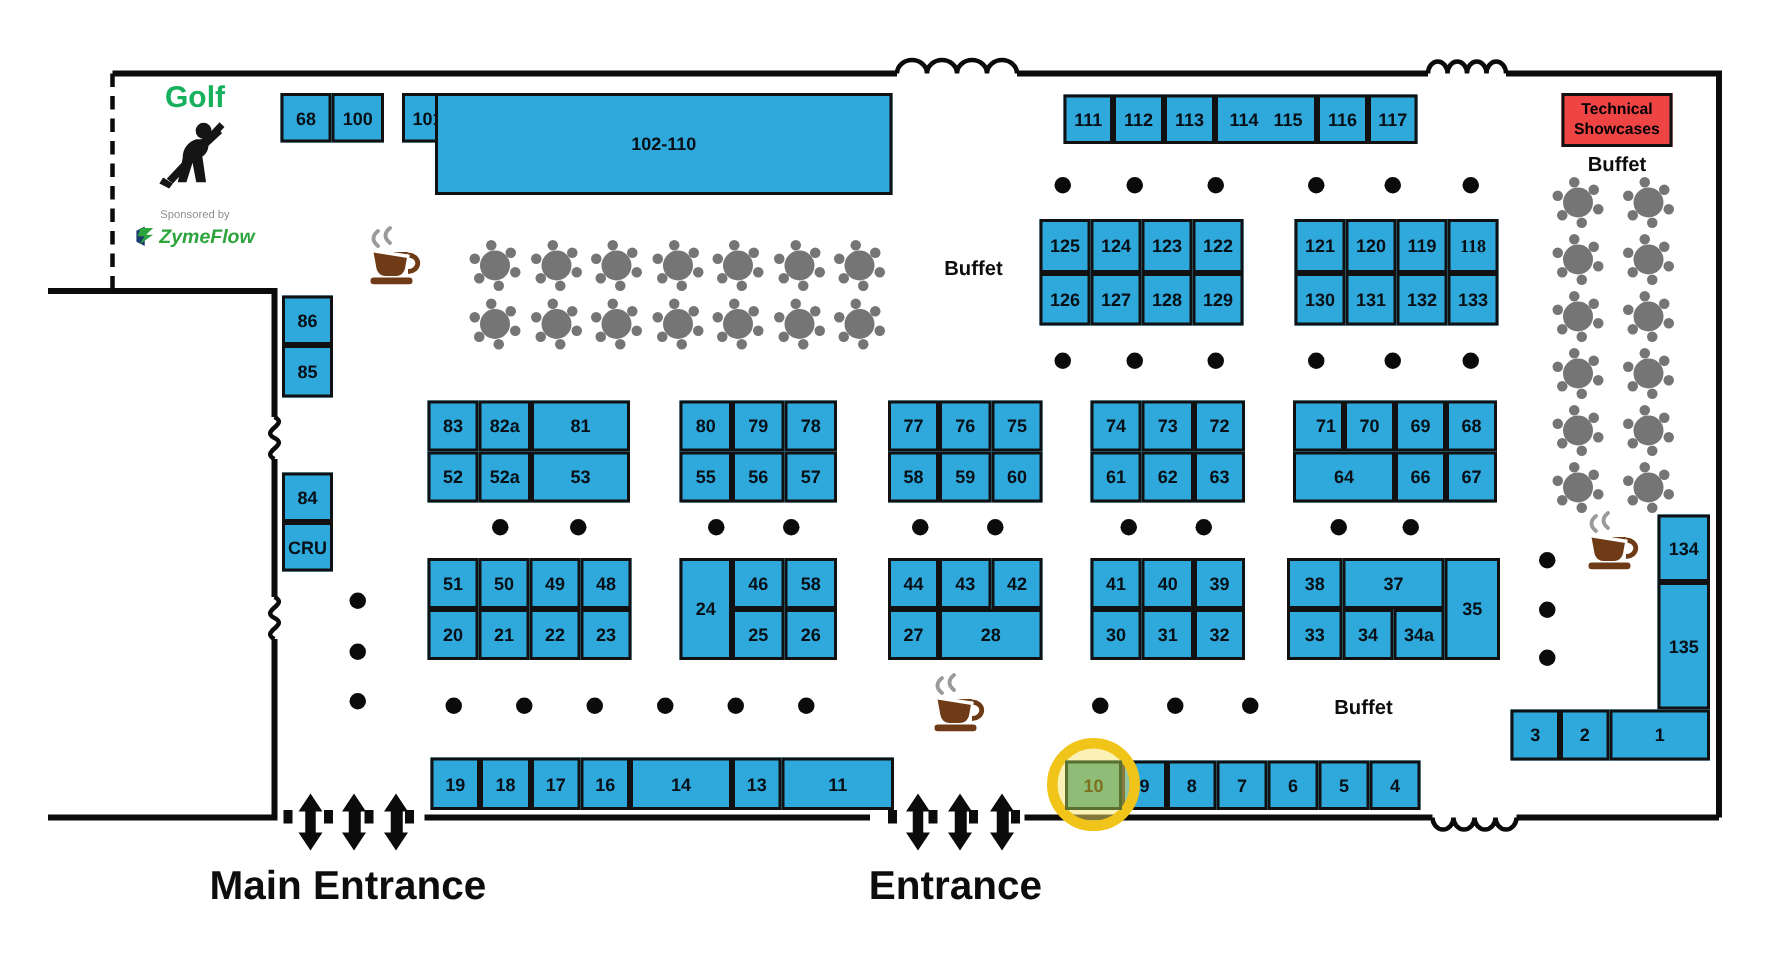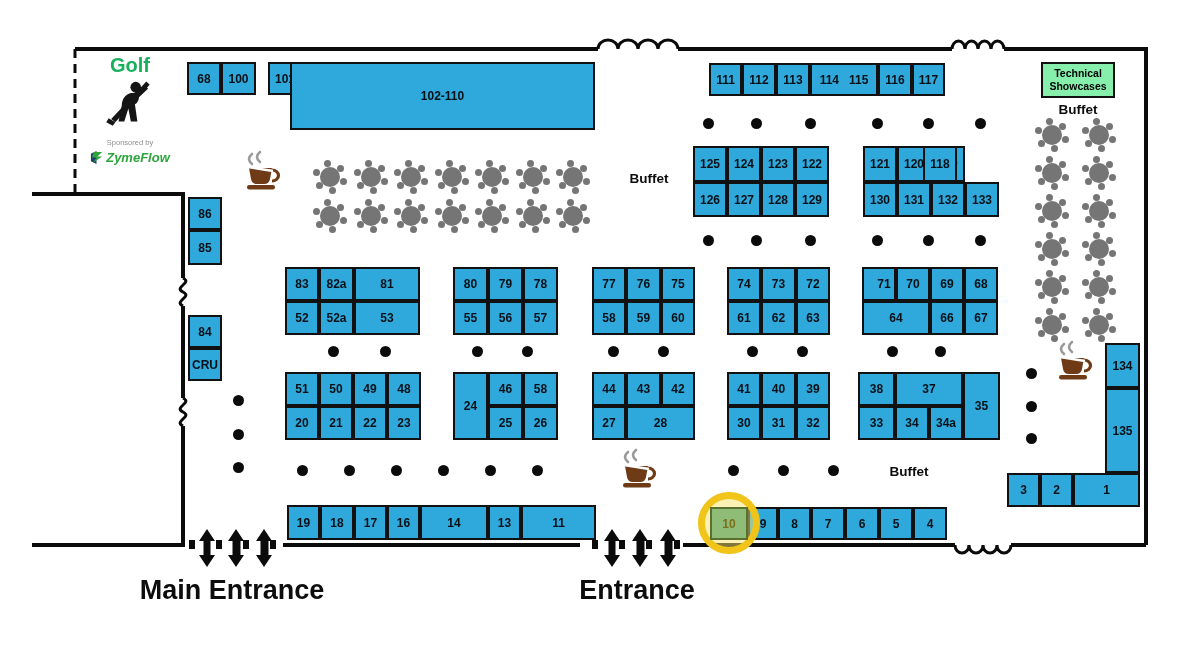--- a/index.html
+++ b/index.html
@@ -15,21 +15,21 @@
   .rtable{position:absolute;width:20px;height:20px;border-radius:50%;background:var(--table-gray,#757575);z-index:1;}
   .rtable i{position:absolute;width:7px;height:7px;border-radius:50%;background:var(--table-gray,#757575);}
   .pillar{position:absolute;width:11px;height:11px;border-radius:50%;background:#0b0b0b;z-index:1;}
   .cup{position:absolute;width:38px;height:42px;z-index:1;}
   .lbl{position:absolute;font-weight:700;color:#0d0d0d;z-index:5;text-align:center;line-height:1.1;}
   .buffet-center{left:607px;top:172px;width:84px;font-size:13.5px;}
   .buffet-right{left:1036px;top:103px;width:84px;font-size:13.5px;}
   .buffet-bottom{left:867px;top:465px;width:84px;font-size:13.5px;}
   .main-entrance{left:103px;top:576px;width:258px;font-size:27px;}
   .entrance{left:539px;top:576px;width:196px;font-size:27px;}
-  .tech-box{position:absolute;left:1041px;top:62px;width:74px;height:36px;background:#86efac;border:2px solid #111;
+  .tech-box{position:absolute;left:1041px;top:62px;width:74px;height:36px;background:#ef4444;border:2px solid #111;
             box-sizing:border-box;display:flex;flex-direction:column;align-items:center;justify-content:center;
             font-size:10.5px;font-weight:700;line-height:1.2;z-index:2;text-align:center;}
   .golf{position:absolute;left:78px;top:54px;width:104px;height:138px;display:flex;flex-direction:column;align-items:center;z-index:2;}
   .golf-title{font-size:20px;font-weight:700;color:var(--golf-green,#17b05c);}
   .golfer{margin-top:2px;}
   .sponsored{font-size:7.5px;color:#8f8f8f;margin-top:5px;}
   .sponsor-row{display:flex;align-items:center;gap:3px;margin-top:3px;}
   .zf-name{font-size:13px;font-weight:700;font-style:italic;color:var(--sponsor-green,#2ea43d);}
 </style>
 </head>
@@ -125,21 +125,21 @@
     <div class="booth" style="left: 727px; top: 146px; width: 34px; height: 36px;">124</div>
     <div class="booth" style="left: 761px; top: 146px; width: 34px; height: 36px;">123</div>
     <div class="booth" style="left: 795px; top: 146px; width: 34px; height: 36px;">122</div>
     <div class="booth" style="left: 693px; top: 182px; width: 34px; height: 35px;">126</div>
     <div class="booth" style="left: 727px; top: 182px; width: 34px; height: 35px;">127</div>
     <div class="booth" style="left: 761px; top: 182px; width: 34px; height: 35px;">128</div>
     <div class="booth" style="left: 795px; top: 182px; width: 34px; height: 35px;">129</div>
     <div class="booth" style="left: 863px; top: 146px; width: 34px; height: 36px;">121</div>
     <div class="booth" style="left: 897px; top: 146px; width: 34px; height: 36px;">120</div>
     <div class="booth" style="left: 931px; top: 146px; width: 34px; height: 36px;">119</div>
-    <div class="booth" style="left: 923px; top: 146px; width: 34px; height: 36px;">118</div>
+    <div class="booth" style="left: 965px; top: 146px; width: 34px; height: 36px; font-family: Liberation Serif, serif;">118</div>
     <div class="booth" style="left: 863px; top: 182px; width: 34px; height: 35px;">130</div>
     <div class="booth" style="left: 897px; top: 182px; width: 34px; height: 35px;">131</div>
     <div class="booth" style="left: 931px; top: 182px; width: 34px; height: 35px;">132</div>
     <div class="booth" style="left: 965px; top: 182px; width: 34px; height: 35px;">133</div>
     <div class="booth" style="left: 285px; top: 267px; width: 34px; height: 34px;">83</div>
     <div class="booth" style="left: 319px; top: 267px; width: 35px; height: 34px;">82a</div>
     <div class="booth" style="left: 354px; top: 267px; width: 66px; height: 34px;">81</div>
     <div class="booth" style="left: 285px; top: 301px; width: 34px; height: 34px;">52</div>
     <div class="booth" style="left: 319px; top: 301px; width: 35px; height: 34px;">52a</div>
     <div class="booth" style="left: 354px; top: 301px; width: 66px; height: 34px;">53</div>

